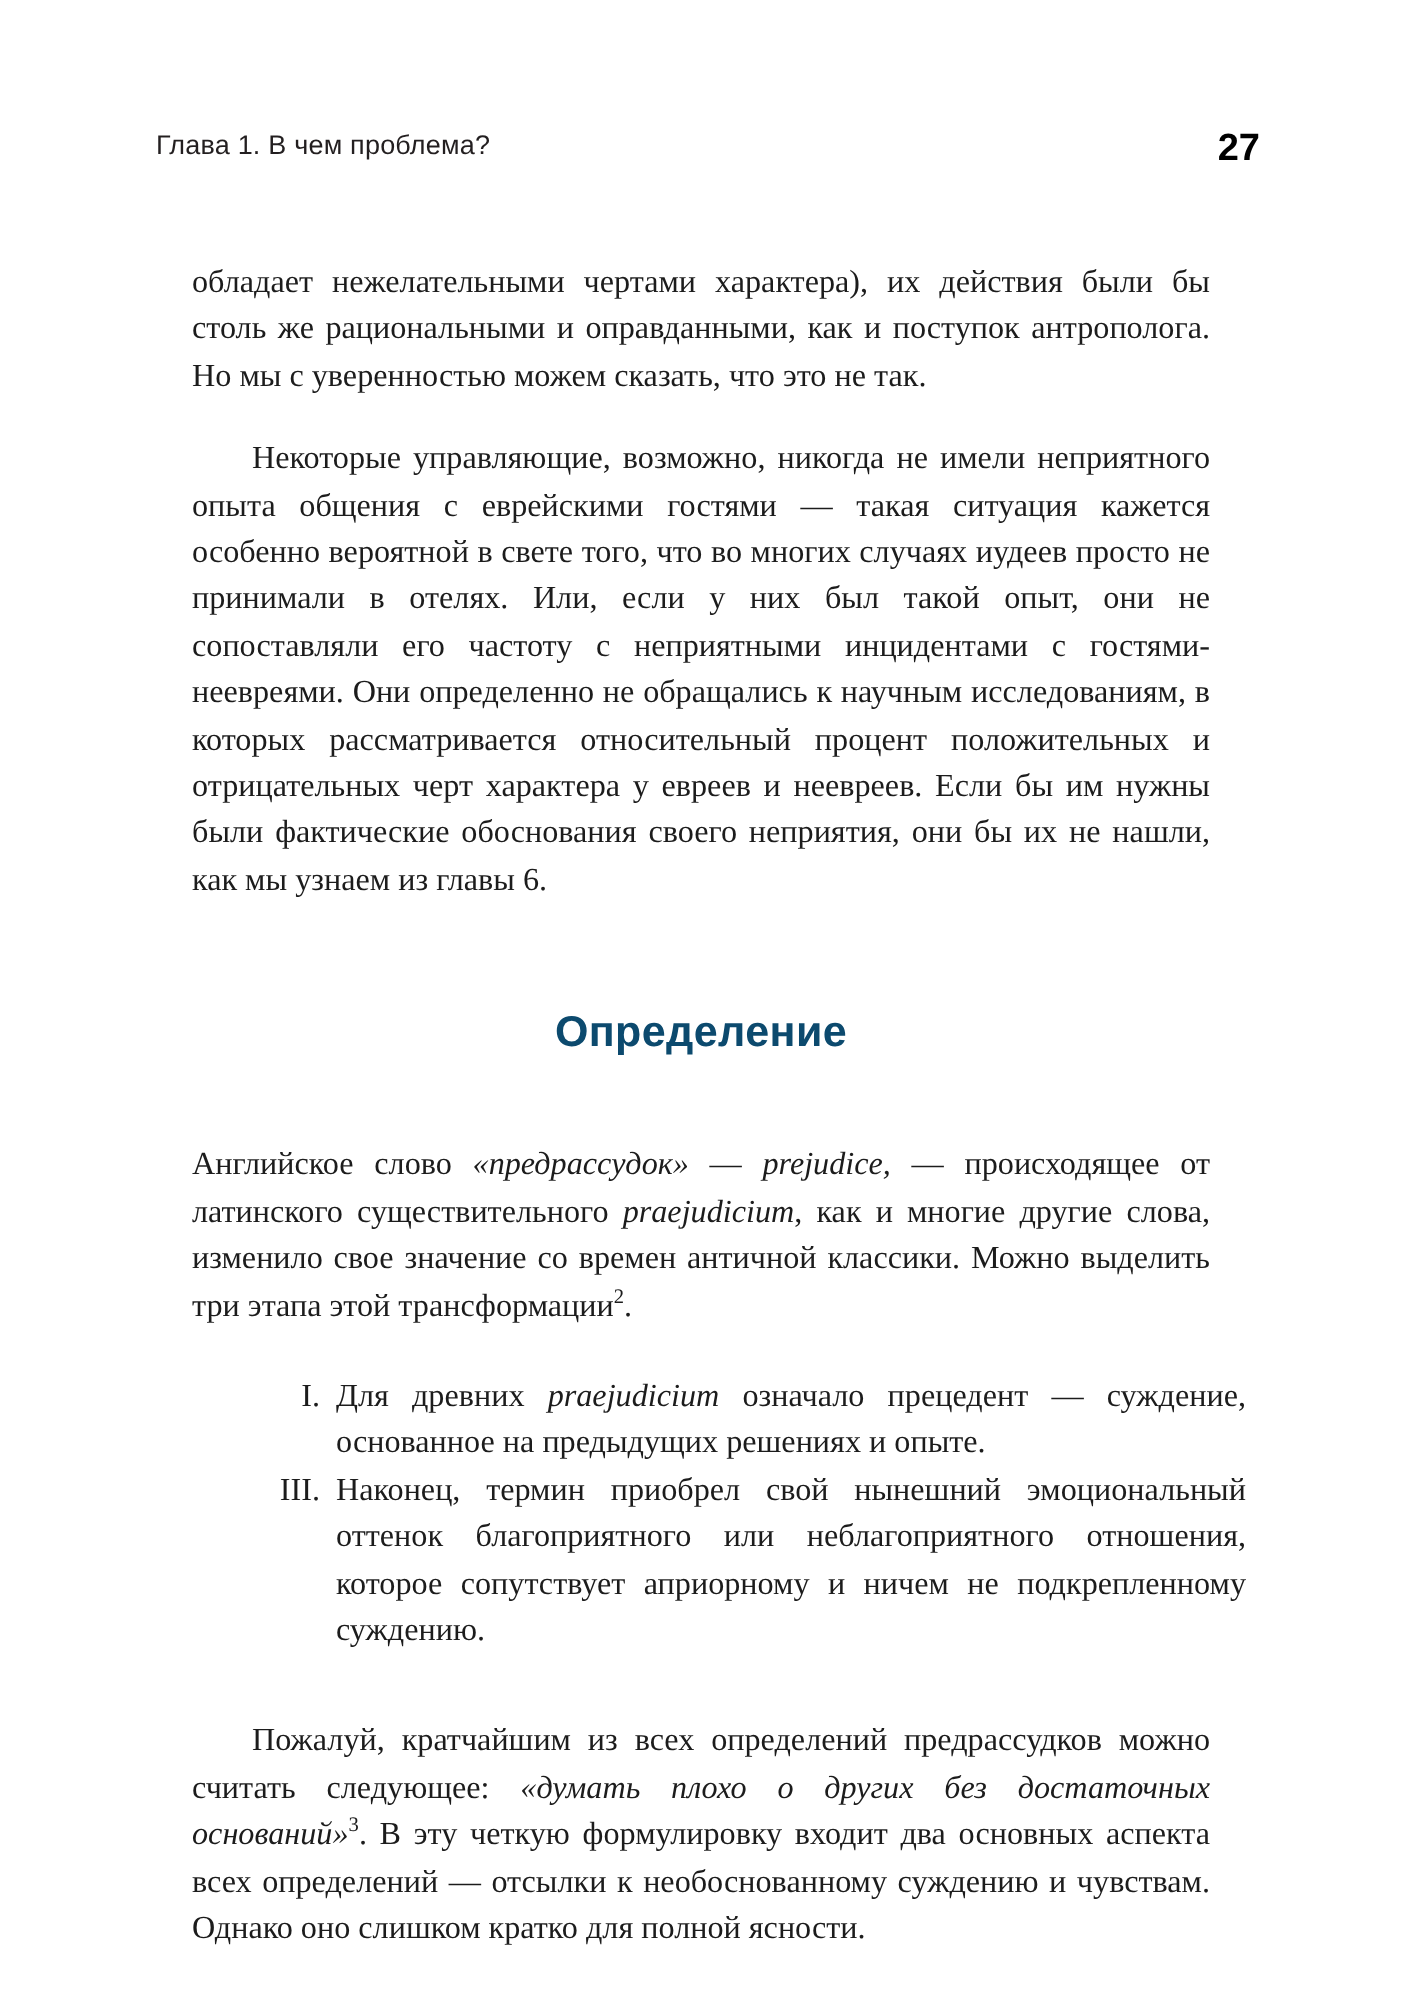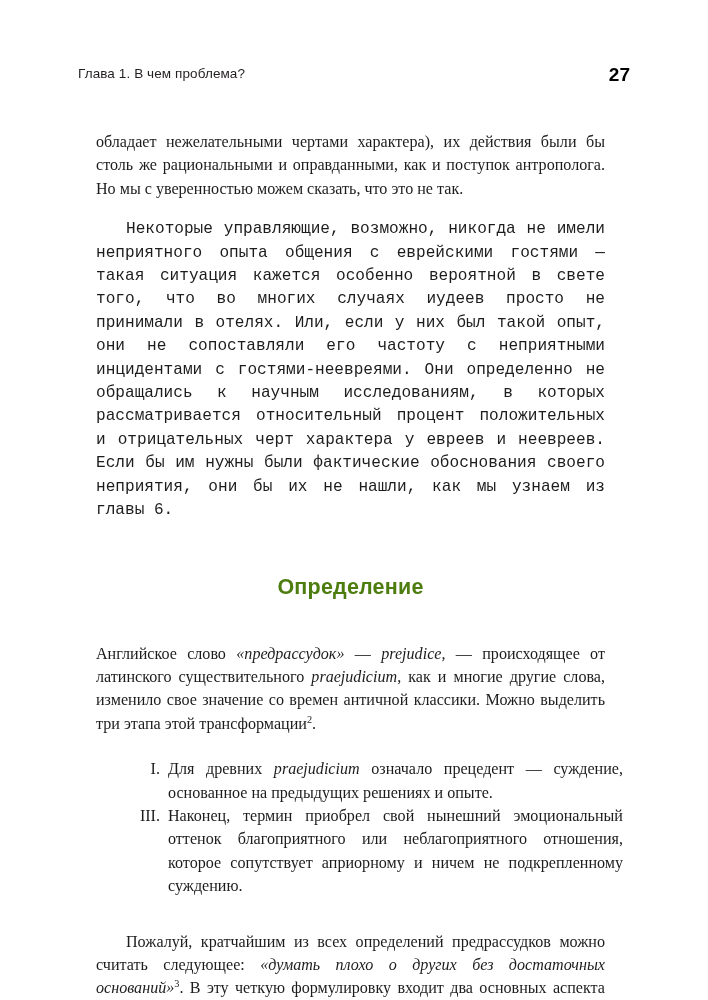--- a/index.html
+++ b/index.html
@@ -64,30 +64,30 @@
   p.body-par {
     margin: 18px;
     font-size: 16.1px;
     line-height: 23.4px;
     text-align: justify;
     text-justify: inter-word;
     hyphens: none;
     color: #1c1c1c;
   }
   p.body-par.indent { text-indent: 30px; }
-  p.body-par + p.body-par { margin-top: 0; font-family: Liberation Mono, monospace; }
+  p.body-par + p.body-par { margin-top: 0; }
 
   
   h2.section-heading {
     margin: 0;
     font-family: "Liberation Sans", "DejaVu Sans", sans-serif;
     font-size: 21.5px;
     font-weight: 700;
     text-align: center;
-    color: #4d7c0f;
+    color: #0c4a6e;
     letter-spacing: 0.2px;
   }
   .heading-block {
     padding-top: 34px;
     padding-bottom: 24px;
   }
 
   
   ol.roman-list {
     list-style: none;

